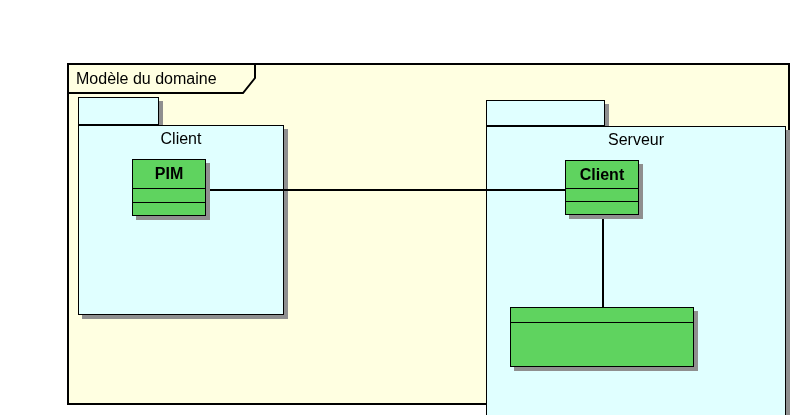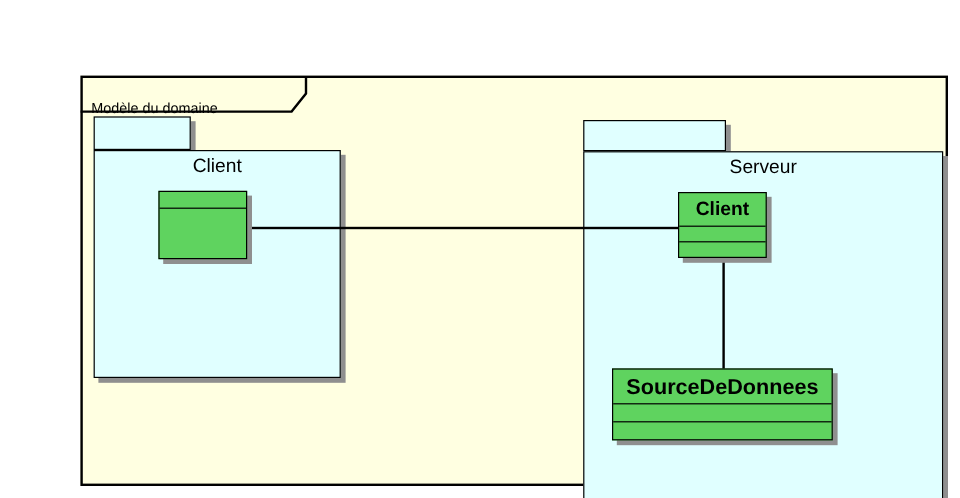--- a/index.html
+++ b/index.html
@@ -13,22 +13,22 @@
   .abs { position: absolute; box-sizing: border-box; }
 
   
   .outer-pkg {
     left: 67px; top: 63px; width: 723px; height: 342px;
     background: #FFFFE1;
     border: 2px solid #000;
   }
   .outer-tab-svg { left: 67px; top: 63px; width: 200px; height: 35px; }
   .outer-tab-label {
-    left: 76px; top: 78px; width: 170px; height: 24px;
-    line-height: 24px; font-size: 12px; color: #000;
+    left: 76px; top: 67px; width: 170px; height: 24px;
+    line-height: 24px; font-size: 16px; color: #000;
     white-space: nowrap;
   }
 
   
   .pkg-tab {
     background: #E0FFFF;
     border: 1px solid #000;
     box-shadow: 4px 4px 0 #8F8F8F;
   }
   .pkg-body {
@@ -97,29 +97,29 @@
 
   <div class="abs pkg-tab serveur-tab"></div>
   <div class="abs pkg-body serveur-body">
     <div class="pkg-label">Serveur</div>
   </div>
 
   <div class="abs connector conn-h"></div>
   <div class="abs connector conn-v"></div>
 
   <div class="abs uml-class cls-pim">
+    <div class="title">PIM</div>
     <div class="comp"></div>
     <div class="comp last"></div>
   </div>
 
   <div class="abs uml-class cls-client">
     <div class="title">Client</div>
     <div class="comp"></div>
     <div class="comp last"></div>
   </div>
 
   <div class="abs uml-class cls-sdd">
-    <div class="title">SourceDeDonnees</div>
     <div class="comp"></div>
     <div class="comp last"></div>
   </div>
 
 </div>
 
 </body></html>

